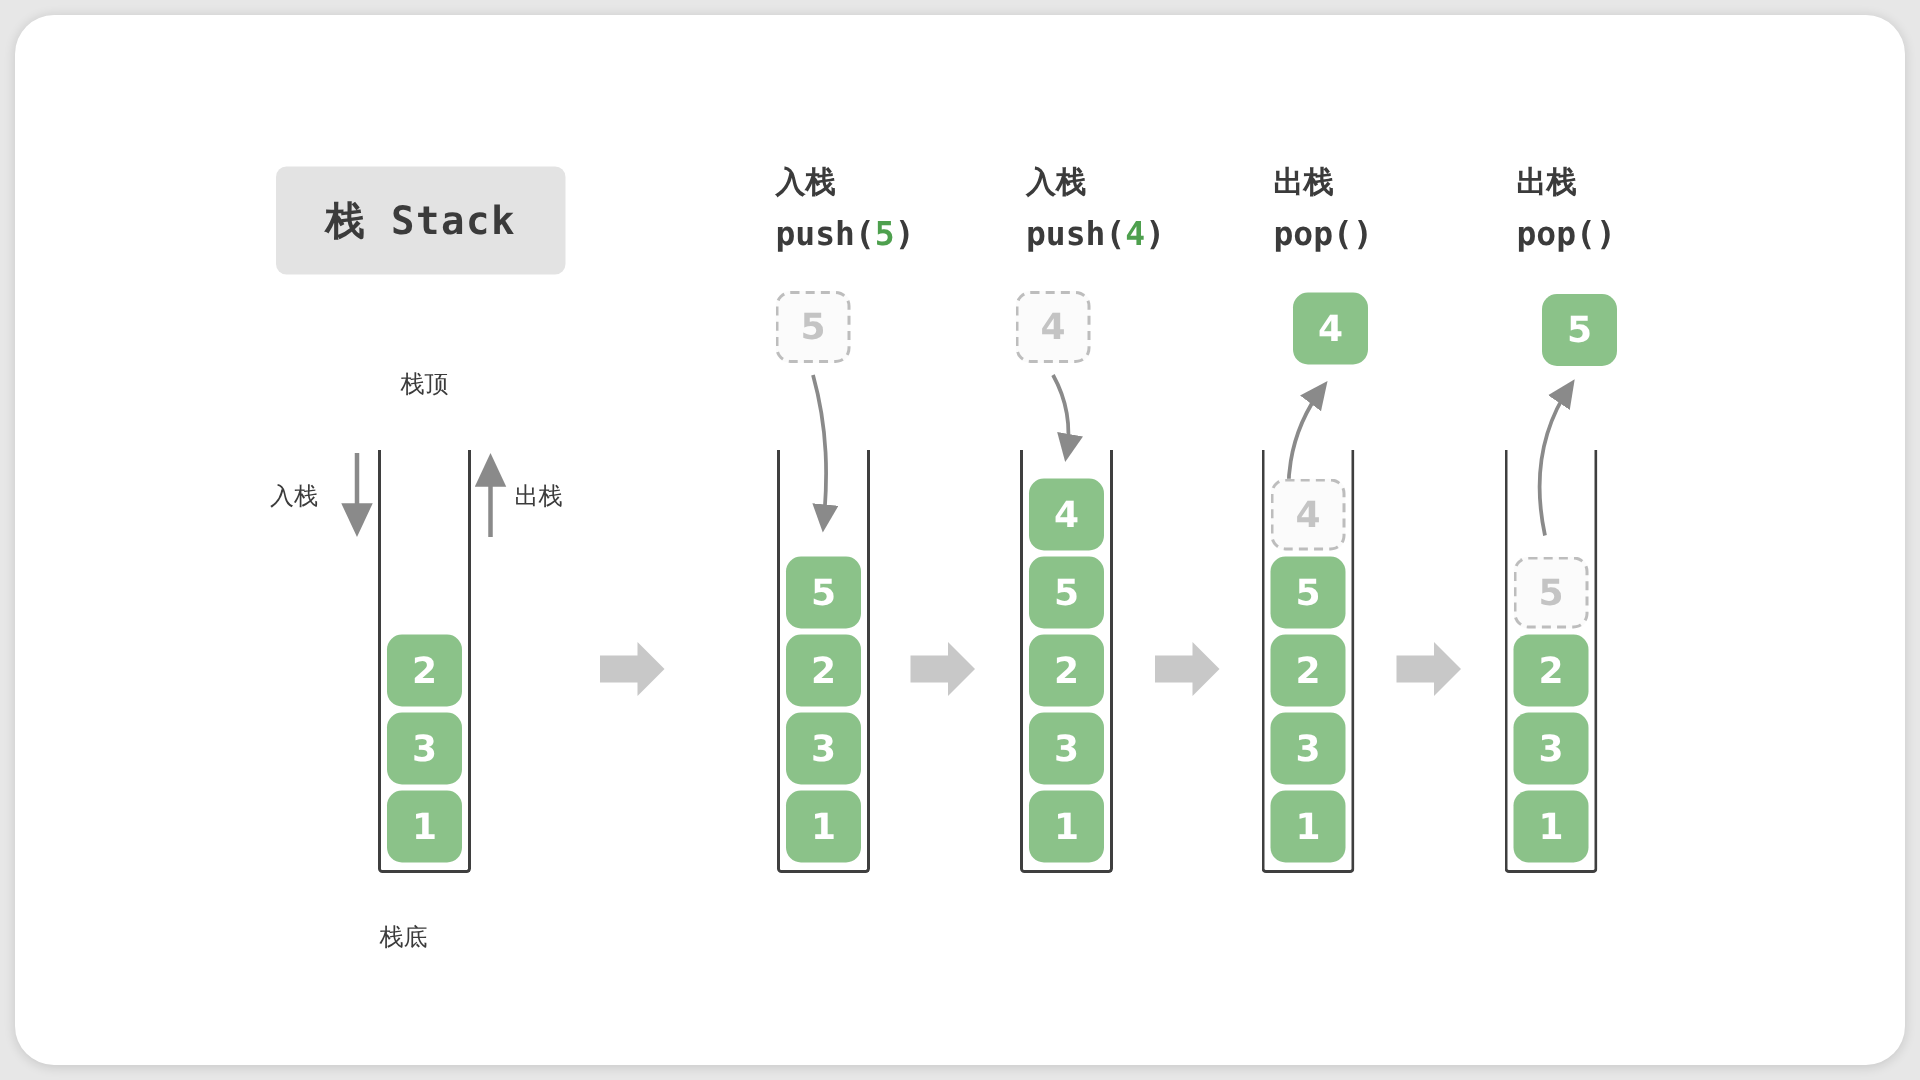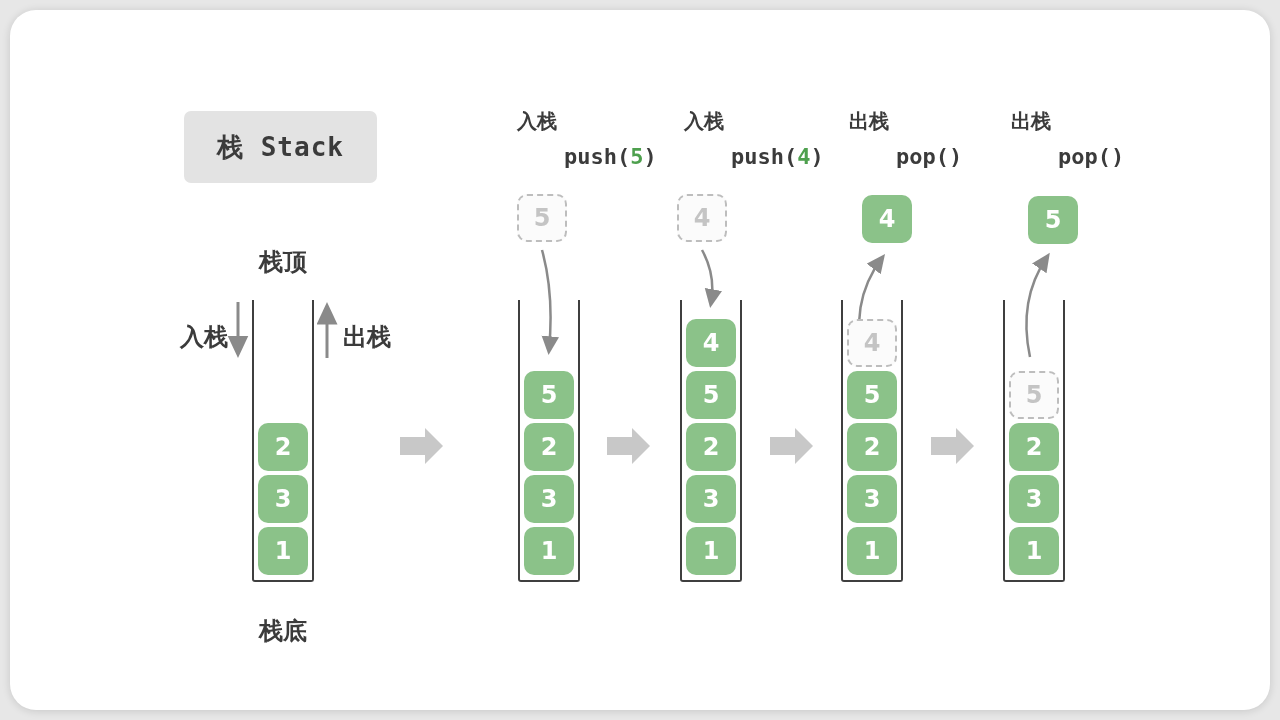--- a/index.html
+++ b/index.html
@@ -14,30 +14,30 @@
   .card{position:absolute; left:10px; top:10px; width:1260px; height:700px;
         background:var(--card_bg); border-radius:26px; box-shadow:0 1px 8px rgba(0,0,0,.14);}
   .canvas{position:absolute; inset:0;}
 
   
   .title-badge{position:absolute; left:184px; top:111px; width:193px; height:72px;
       background:var(--title_bg); border-radius:7px; display:flex; align-items:center; justify-content:center;
       font:bold 26px "DejaVu Sans Mono", monospace; color:var(--ink); letter-spacing:1px;}
 
   
-  .cjk{position:absolute; font-weight:bold; color:var(--ink); font-size:24px; white-space:nowrap;}
+  .cjk{position:absolute; font-weight:normal; color:var(--ink); font-size:16px; white-space:nowrap;}
   .lbl-top{left:253px; top:246px; width:60px; text-align:center;}
-  .lbl-bottom{left:253px; top:615px; width:60px; text-align:center;}
+  .lbl-bottom{left:253px; top:615px; width:60px; }
   .lbl-push{left:180px; top:321px;}
   .lbl-pop{left:343px; top:321px;}
 
   
   .op{position:absolute; top:108px; color:var(--ink);}
   .op .op-cn{font-weight:bold; font-size:20px; line-height:26px;}
-  .op .op-code{font:600 22px "DejaVu Sans Mono", monospace; line-height:26px; margin-top:10px;margin-left:47px;}
+  .op .op-code{font:600 22px "DejaVu Sans Mono", monospace; line-height:26px; margin-top:10px;}
   .op .op-arg{color:var(--code_green); font-weight:bold;}
   .op1{left:517px;} .op2{left:684px;} .op3{left:849px;} .op4{left:1011px;}
 
   
   .well{position:absolute; top:300px; width:62px; height:282px;
         border-left:2px solid var(--wall); border-right:2px solid var(--wall); border-bottom:2px solid var(--wall);
         border-radius:0 0 3px 3px;
         display:flex; flex-direction:column; justify-content:flex-end; align-items:center;
         gap:4px; padding-bottom:5px;}
   .w1{left:252px;} .w2{left:518px;} .w3{left:680px;} .w4{left:841px;} .w5{left:1003px;}

